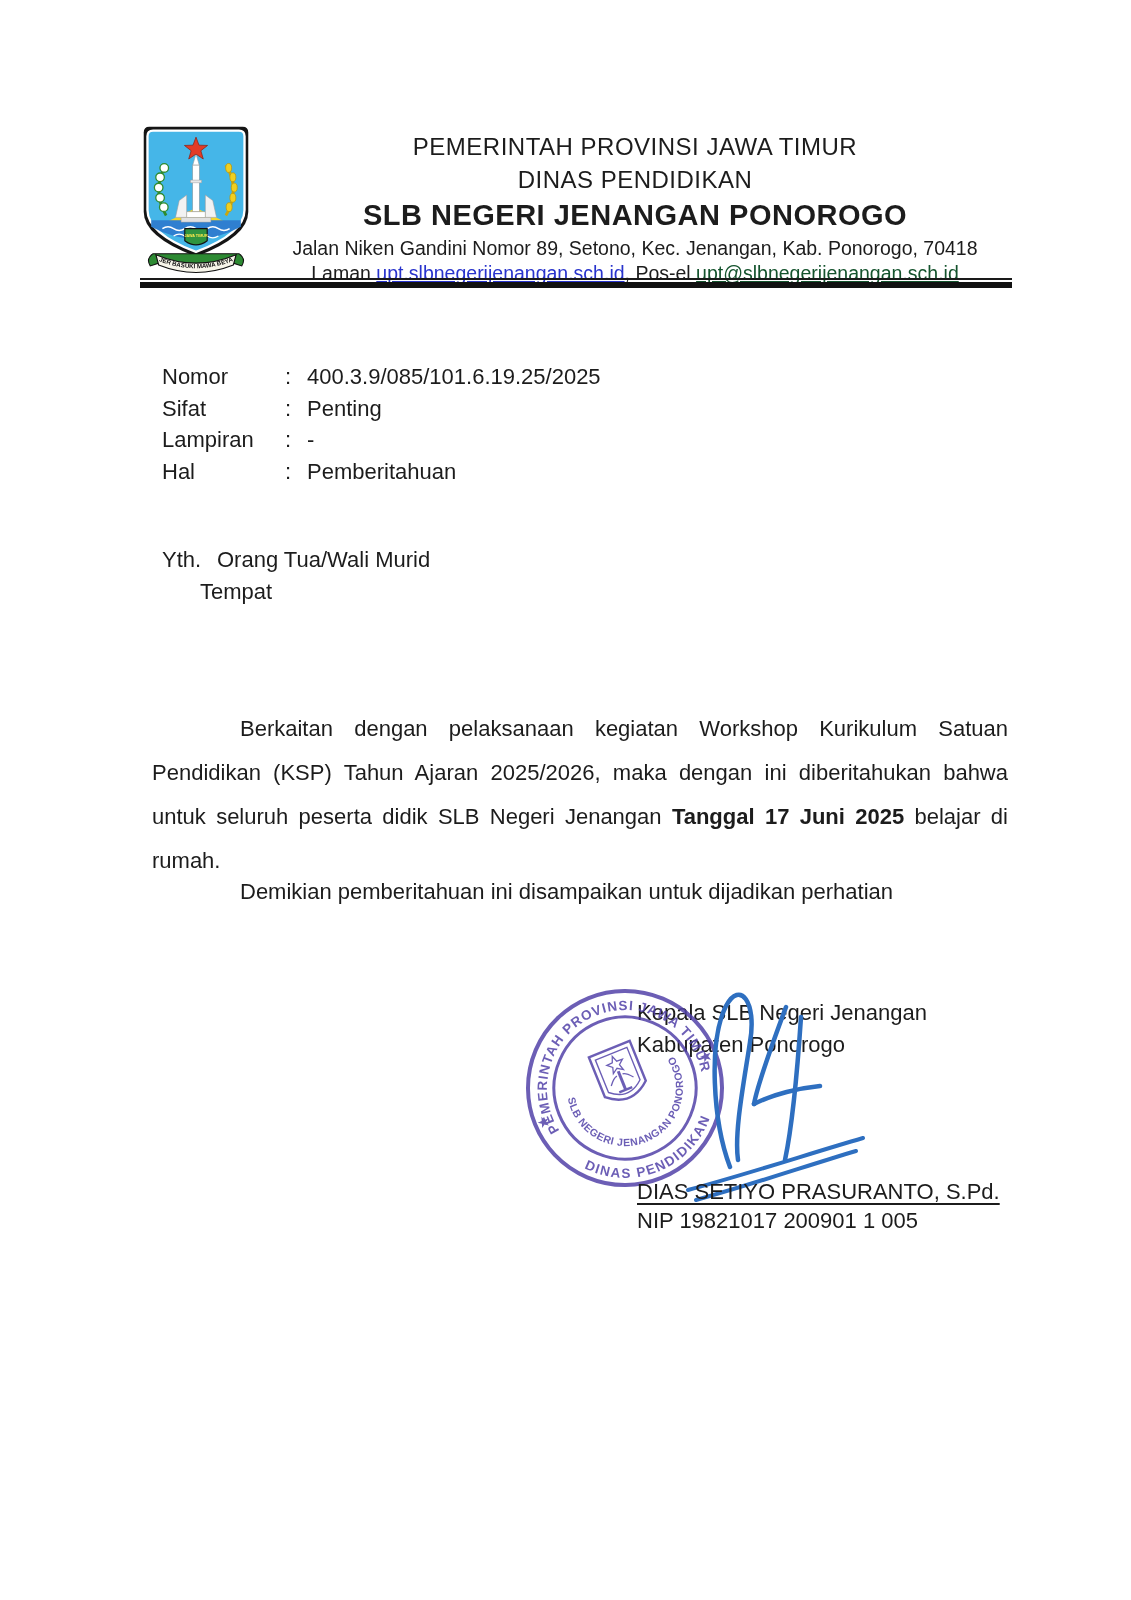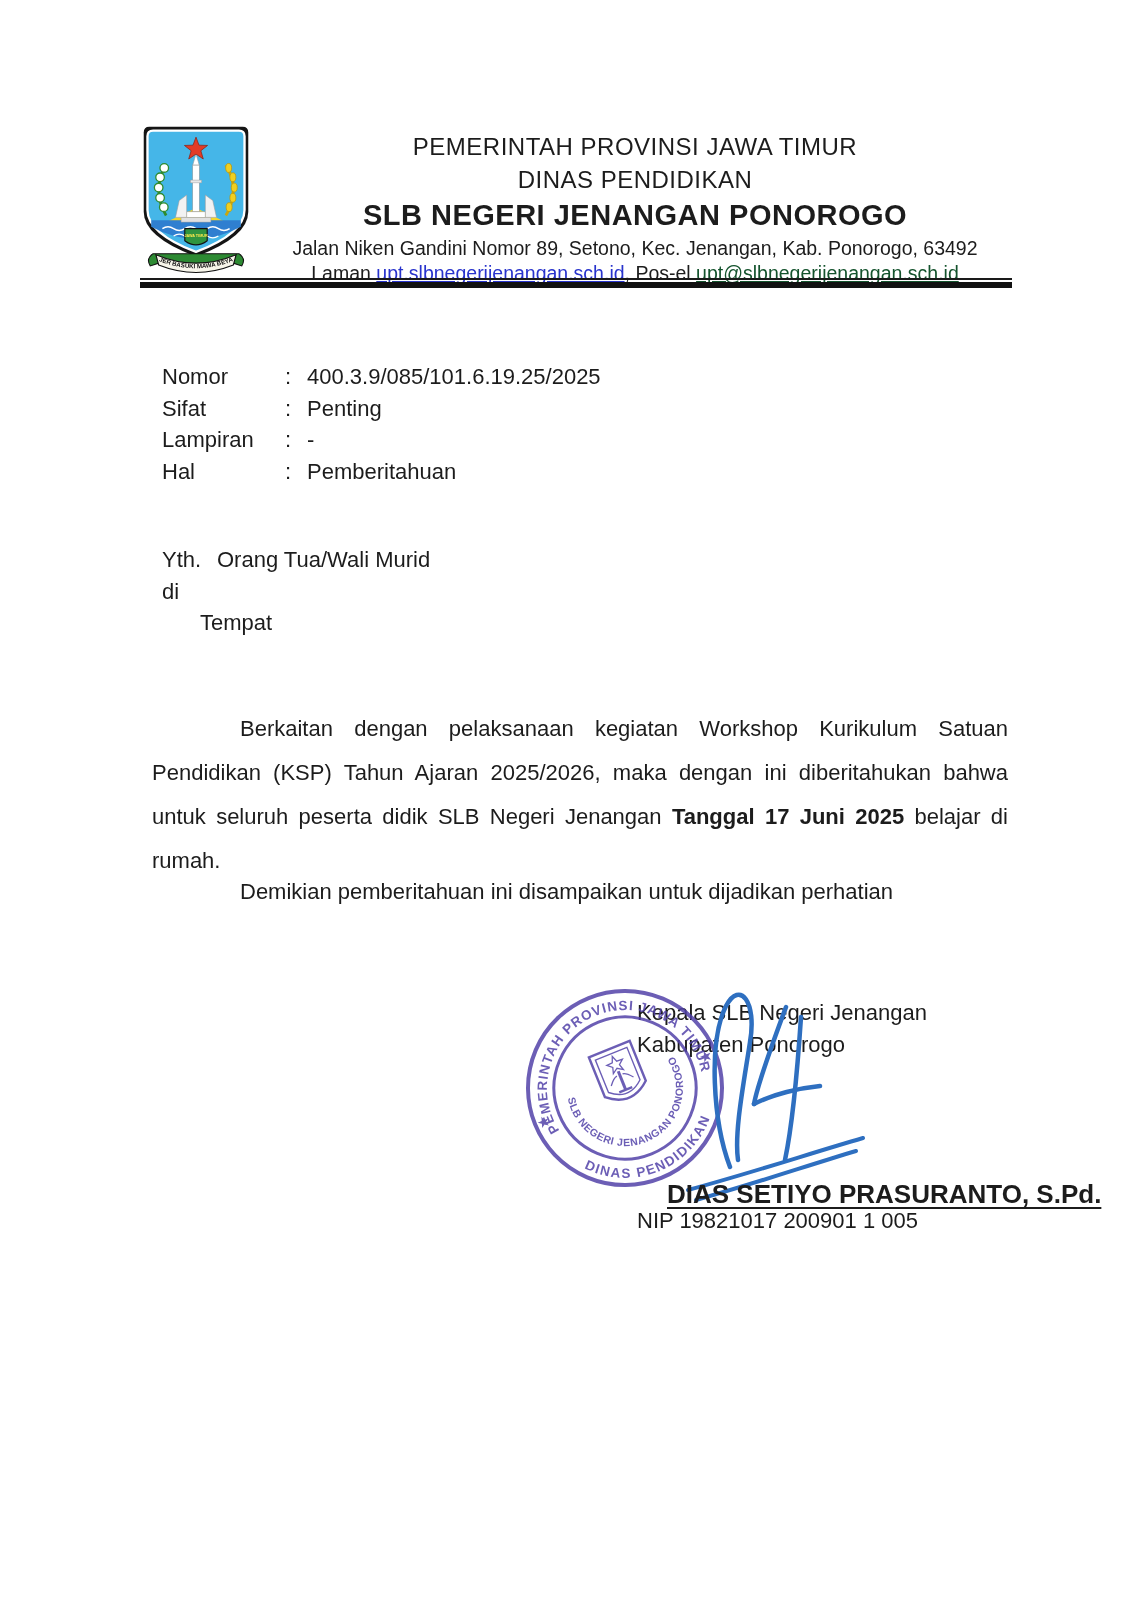--- a/index.html
+++ b/index.html
@@ -40,21 +40,21 @@
   
   .body-p1 { position:absolute; left:152px; top:707px; width:856px; font-size:22px;
              line-height:44px; text-align:justify; text-indent:88px; }
   .body-p2 { position:absolute; left:152px; top:876px; width:856px; font-size:22px;
              line-height:31px; text-indent:88px; }
 
   
   .sig-title { position:absolute; left:637px; top:997px; font-size:22px; line-height:31.5px; z-index:1; }
   .stamp { position:absolute; left:523px; top:986px; width:204px; height:204px; opacity:0.84; z-index:2; }
   .ink { position:absolute; left:658px; top:982px; width:228px; height:228px; z-index:3; }
-  .sig-name { position:absolute; left:667px; top:1179px; font-size:26px; font-weight:bold;
+  .sig-name { position:absolute; left:637px; top:1179px; font-size:22px; font-weight:normal;
               text-decoration:underline; text-decoration-thickness:2px; text-underline-offset:4px; z-index:4; }
   .sig-nip { position:absolute; left:637px; top:1208px; font-size:22px; z-index:4; }
 </style>
 </head>
 <body>
 
 <div class="page">
 
   <div class="letterhead">
     <div class="logo-wrap">
@@ -101,21 +101,21 @@
         <path id="mottoArc" d="M 21,147 Q 60,162 99,147" fill="none"></path>
         <text font-size="6.6" font-weight="bold" fill="#111">
           <textPath href="#mottoArc" startOffset="50%" text-anchor="middle">JER BASUKI MAWA BEYA</textPath>
         </text>
       </svg>
     </div>
     <div class="lh-text">
       <div class="lh-line1">PEMERINTAH PROVINSI JAWA TIMUR</div>
       <div class="lh-line2">DINAS PENDIDIKAN</div>
       <div class="lh-line3">SLB NEGERI JENANGAN PONOROGO</div>
-      <div class="lh-addr">Jalan Niken Gandini Nomor 89, Setono, Kec. Jenangan, Kab. Ponorogo, 63492</div>
+      <div class="lh-addr">Jalan Niken Gandini Nomor 89, Setono, Kec. Jenangan, Kab. Ponorogo, 70418</div>
       <div class="lh-contact">
         <span>Laman </span><a href="#" style="color:#2833cc">upt.slbnegerijenangan.sch.id</a><span>, Pos-el </span><a href="#" style="color:#14532d">upt@slbnegerijenangan.sch.id</a>
       </div>
     </div>
   </div>
 
   <div class="header-rule">
     <div class="rule-thin"></div>
     <div class="rule-gap"></div>
     <div class="rule-thick"></div>
@@ -143,21 +143,20 @@
       <span class="meta-colon">:</span>
       <span class="meta-value">Pemberitahuan</span>
     </div>
   </div>
 
   <div class="recipient">
     <div class="rcp-row1">
       <span class="rcp-yth">Yth.</span>
       <span>Orang Tua/Wali Murid</span>
     </div>
-    <div>di</div>
     <div class="rcp-tempat">Tempat</div>
   </div>
 
   <p class="body-p1"><span>Berkaitan dengan pelaksanaan kegiatan Workshop Kurikulum Satuan Pendidikan (KSP) Tahun Ajaran 2025/2026, maka dengan ini diberitahukan bahwa untuk seluruh peserta didik SLB Negeri Jenangan </span><b>Tanggal 17 Juni 2025</b><span> belajar di rumah.</span></p>
 
   <p class="body-p2">Demikian pemberitahuan ini disampaikan untuk dijadikan perhatian</p>
 
   <div class="sig-title">
     <div>Kepala SLB Negeri Jenangan</div>
     <div>Kabupaten Ponorogo</div>

